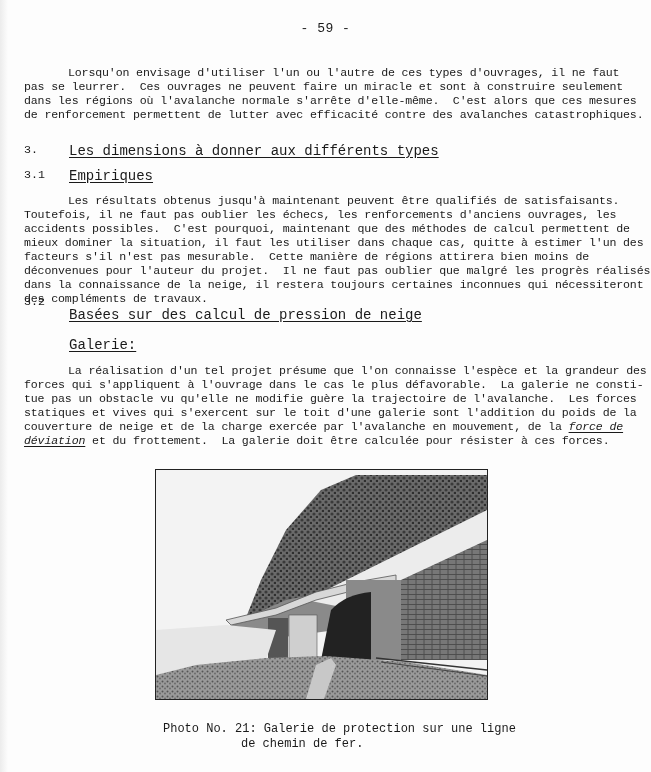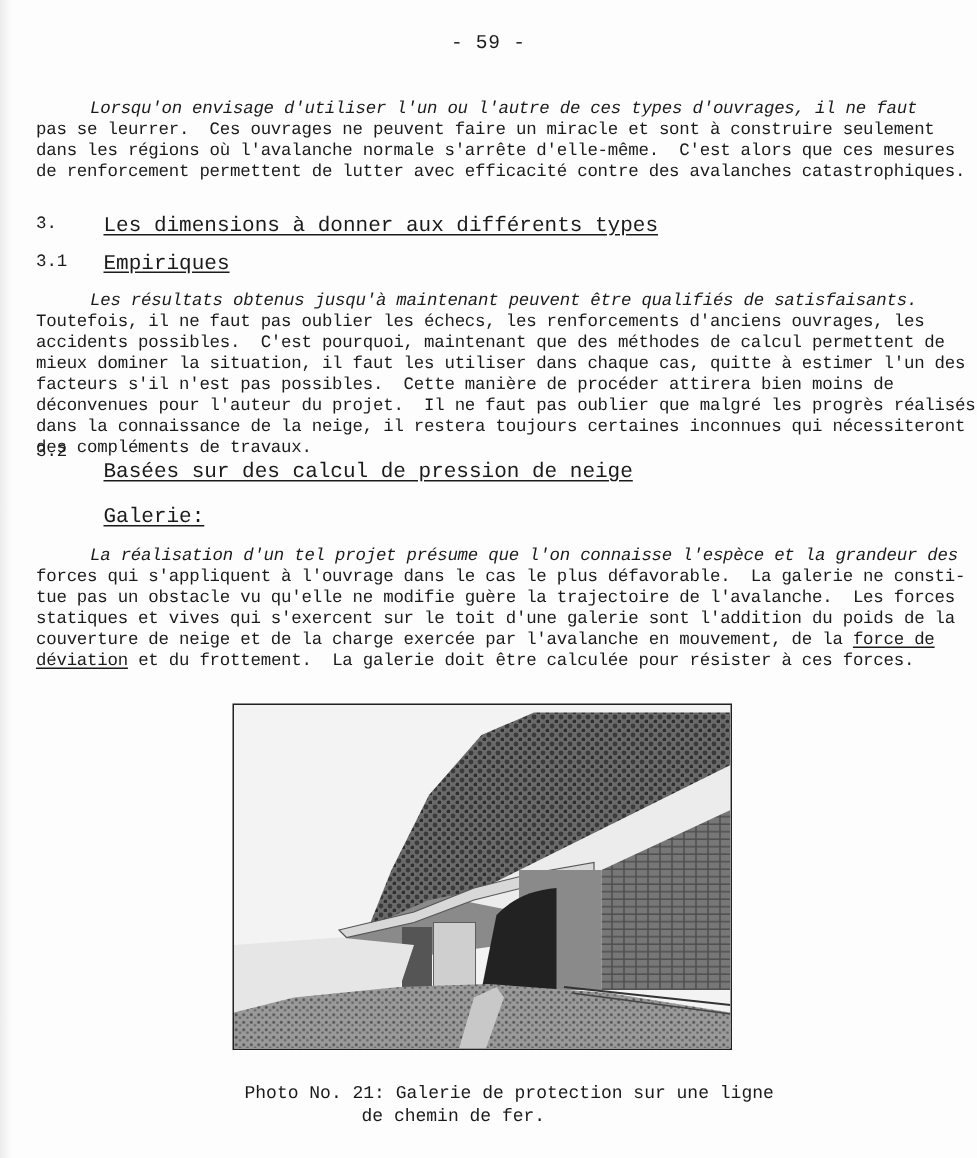--- a/index.html
+++ b/index.html
@@ -4,22 +4,22 @@
 <style>
   html, body { margin: 0; padding: 0; }
   body {
     width: 651px; height: 772px; background: #fdfdfd; position: relative; overflow: hidden;
     font-family: "Liberation Mono", "DejaVu Sans Mono", monospace;
     color: #1a1a1a;
   }
   .leftshade { position: absolute; left: 0; top: 0; width: 8px; height: 772px; background: linear-gradient(to right, #ececec, #fdfdfd); }
   .page-num { position: absolute; top: 21px; left: 0; width: 651px; text-align: center; font-size: 13px; letter-spacing: 0.5px; }
   .line { position: absolute; left: 24px; font-size: 11.6px; white-space: pre; line-height: 14px; letter-spacing: -0.15px; }
-  .indent { left: 60px; font-style: italic; }
-  .u { text-decoration: underline; text-underline-offset: 2px; }
+  .indent { left: 68px; }
+  .u { text-decoration: underline; text-underline-offset: 2px; font-style: italic; }
   .secnum { position: absolute; left: 24px; font-size: 11.6px; white-space: pre; }
   .sectitle { position: absolute; left: 69px; font-size: 14px; white-space: pre; text-decoration: underline; text-underline-offset: 2px; }
   .photo { position: absolute; left: 155px; top: 469px; width: 331px; height: 229px; border: 1.5px solid #222; background: #f2f2f2; overflow: hidden; }
   .caption { position: absolute; left: 163px; font-size: 12px; white-space: pre; }
 </style>
 </head>
 <body>
 
 <div class="leftshade"></div>
 
@@ -33,21 +33,21 @@
 <div class="secnum" style="top:143px">3.</div>
 <div class="sectitle" style="top:143px">Les dimensions à donner aux différents types</div>
 
 <div class="secnum" style="top:168px">3.1</div>
 <div class="sectitle" style="top:168px">Empiriques</div>
 
 <div class="line indent" style="top:194px">Les résultats obtenus jusqu'à maintenant peuvent être qualifiés de satisfaisants.</div>
 <div class="line" style="top:208px">Toutefois, il ne faut pas oublier les échecs, les renforcements d'anciens ouvrages, les</div>
 <div class="line" style="top:222px">accidents possibles.  C'est pourquoi, maintenant que des méthodes de calcul permettent de</div>
 <div class="line" style="top:236px">mieux dominer la situation, il faut les utiliser dans chaque cas, quitte à estimer l'un des</div>
-<div class="line" style="top:250px">facteurs s'il n'est pas possibles.  Cette manière de procéder attirera bien moins de</div>
+<div class="line" style="top:250px">facteurs s'il n'est pas mesurable.  Cette manière de régions attirera bien moins de</div>
 <div class="line" style="top:264px">déconvenues pour l'auteur du projet.  Il ne faut pas oublier que malgré les progrès réalisés</div>
 <div class="line" style="top:278px">dans la connaissance de la neige, il restera toujours certaines inconnues qui nécessiteront</div>
 <div class="line" style="top:292px">des compléments de travaux.</div>
 
 <div class="secnum" style="top:295px">3.2</div>
 <div class="sectitle" style="top:307px">Basées sur des calcul de pression de neige</div>
 
 <div class="sectitle" style="top:337px">Galerie:</div>
 
 <div class="line indent" style="top:364px">La réalisation d'un tel projet présume que l'on connaisse l'espèce et la grandeur des</div>

